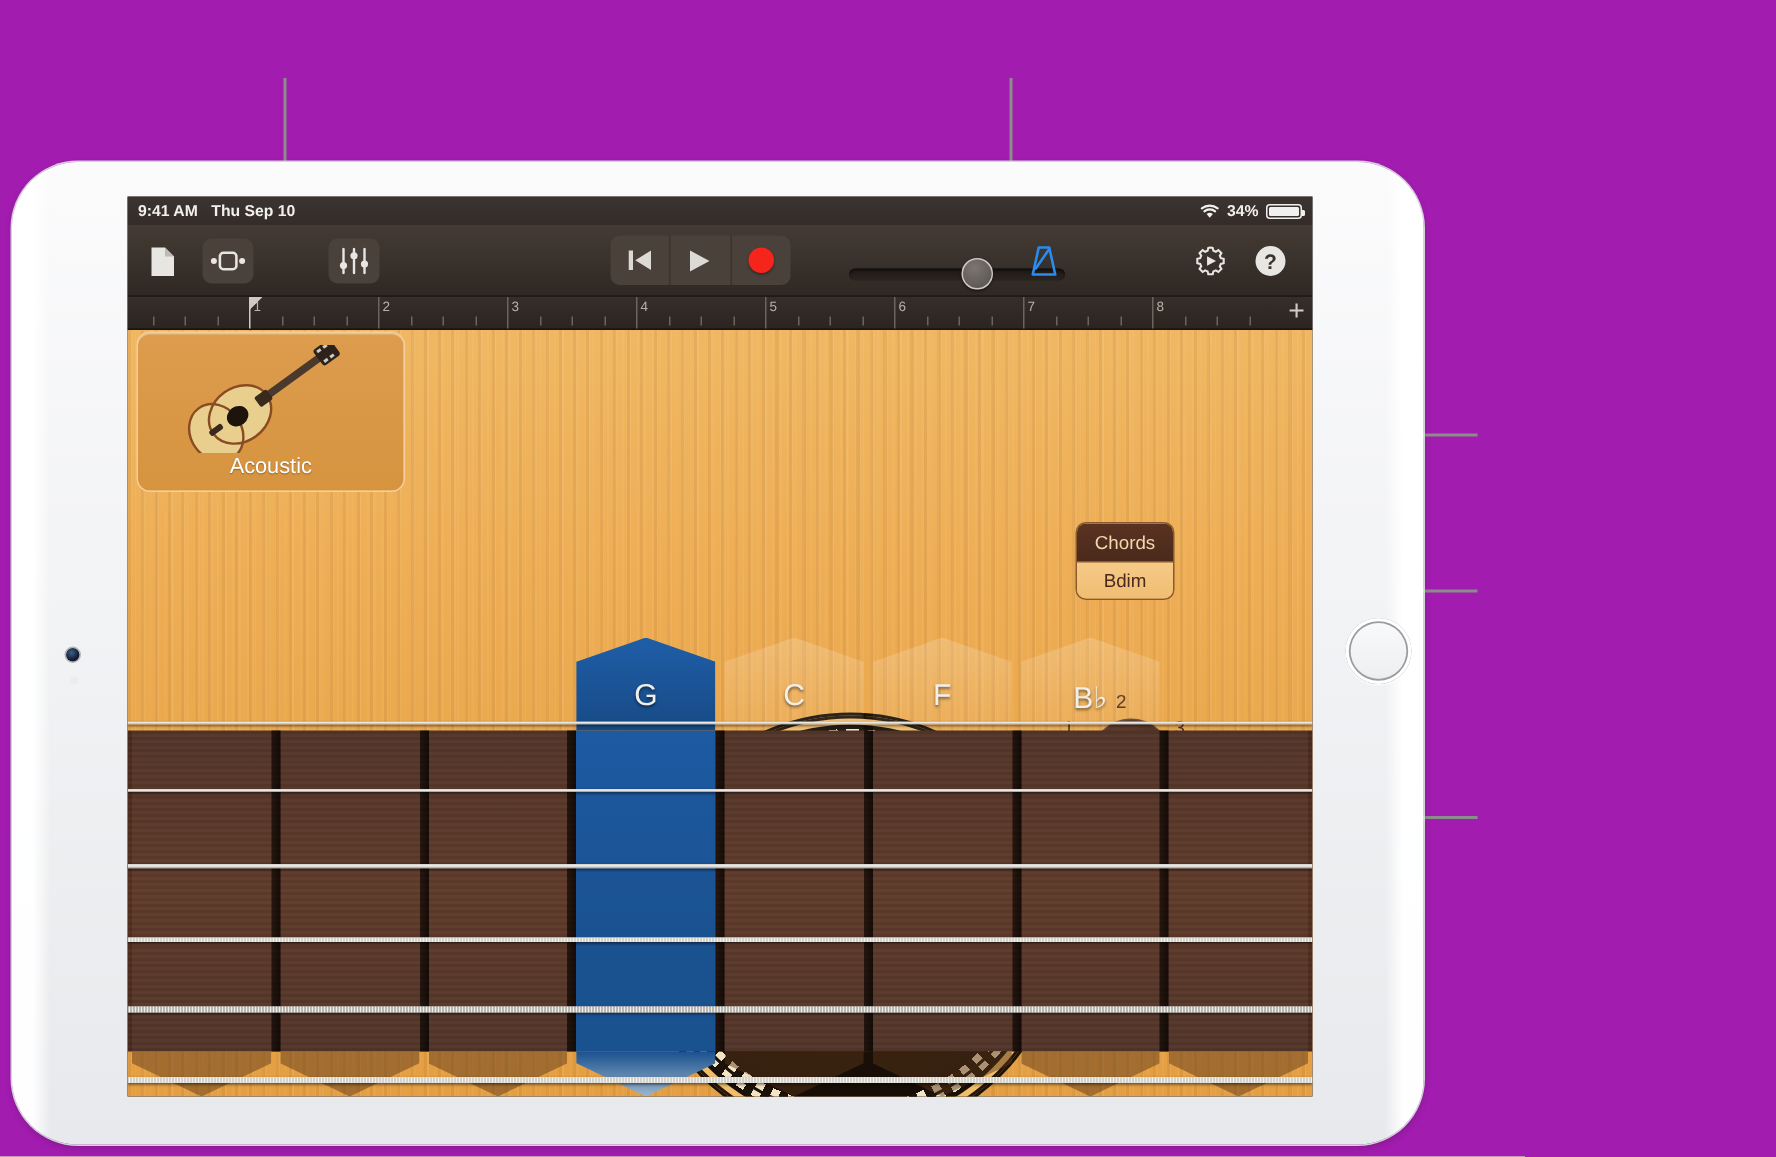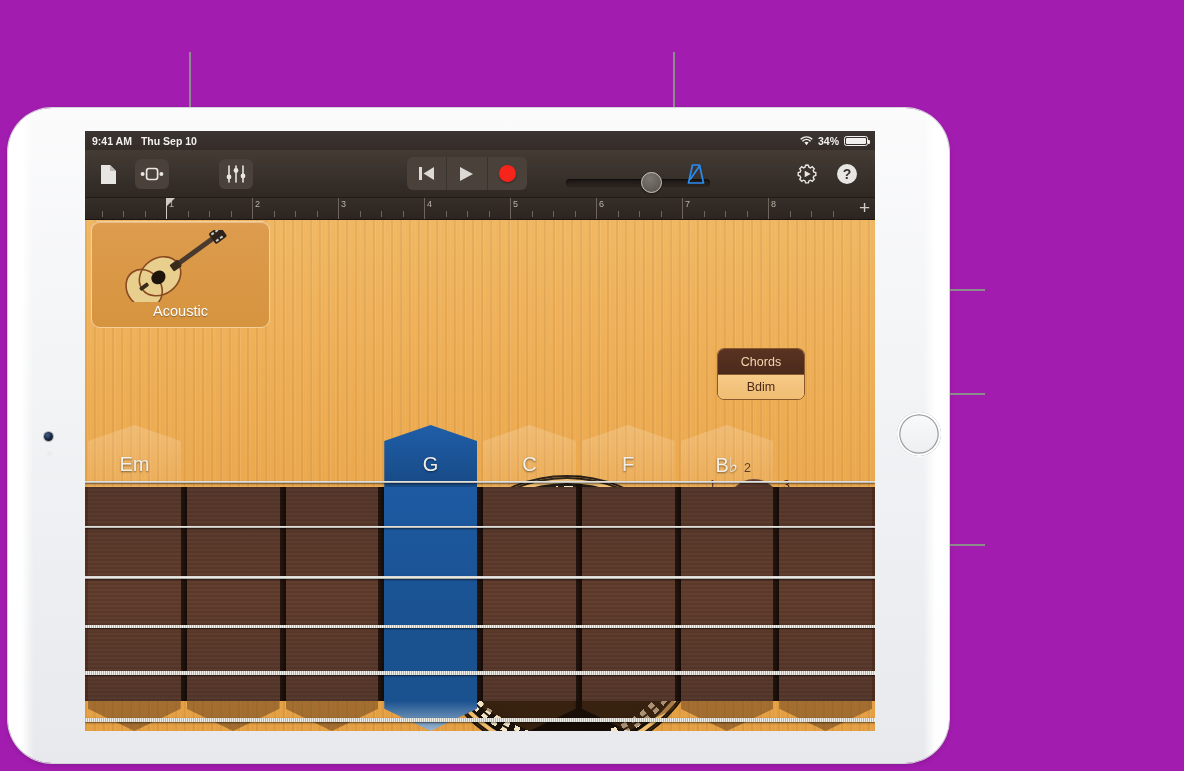--- a/index.html
+++ b/index.html
@@ -162,21 +162,21 @@
   }
   .knob-dot{
     position:absolute; left:9px; top:30px; width:11px; height:11px; border-radius:50%;
     background:#f6e0bb; box-shadow:inset 0 -1px 1px rgba(0,0,0,.2);
   }
   .knob-lbl{ position:absolute; color:#4a2a1c; font-size:12.5px; }
   .autoplay-txt{ position:absolute; left:619px; top:318px; width:100px; text-align:center; color:#4a2a1c; font-size:12.5px; }
 
   
   .cn-toggle{
-    position:absolute; left:632px; top:128px; width:88px; height:52px;
+    position:absolute; left:632px; top:128px; width:66px; height:52px;
     border:1.4px solid #8a5a2c; border-radius:7px; overflow:hidden; cursor:pointer;
     background:#f3c277;
   }
   .cn-item{ height:50%; display:flex; align-items:center; justify-content:center; font-size:12.5px; }
   .cn-on{ background:linear-gradient(180deg,#5a3221,#4a2a1c); color:#f3d7ae; }
   .cn-off{ background:linear-gradient(180deg,#f6ca88,#f0bd72); color:#4a2a1c; border-top:1px solid #8a5a2c;}
 
   
   .fretarea{
     position:absolute; left:0; top:205px; width:100%; height:306px; overflow:hidden;
@@ -447,24 +447,20 @@
 
       <div class="cn-toggle">
         <div class="cn-item cn-on">Chords</div>
         <div class="cn-item cn-off">Bdim</div>
       </div>
 
       <div class="fretarea">
         <div class="fretwood"></div>
         <div id="chord-columns">
             <div class="chordcol col-normal" style="left: 3px; width: 92.75px;">
-              <div class="head">
-                <div class="headshape"></div>
-                <div class="lbl">Em</div>
-              </div>
               <div class="body"></div>
               <div class="foot"></div>
             </div>
             <div class="chordcol col-normal" style="left: 101.75px; width: 92.75px;">
               <div class="body"></div>
               <div class="foot"></div>
             </div>
             <div class="colgap" style="left: 95.75px;"></div>
             <div class="chordcol col-normal" style="left: 200.5px; width: 92.75px;">
               <div class="body"></div>

